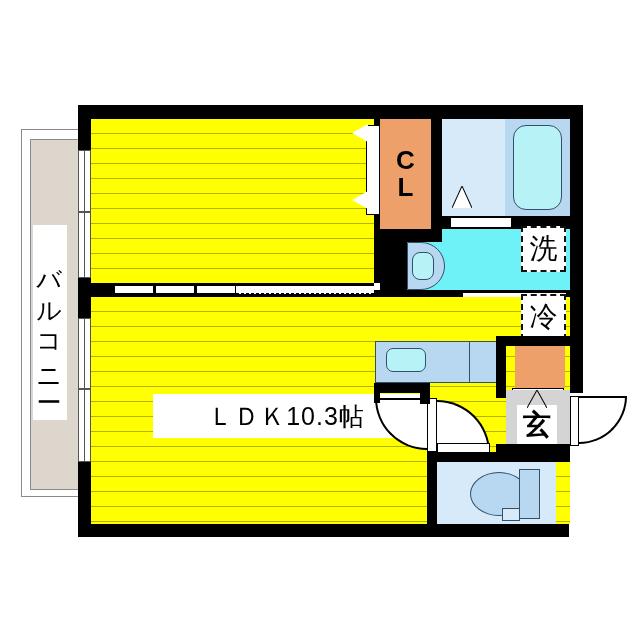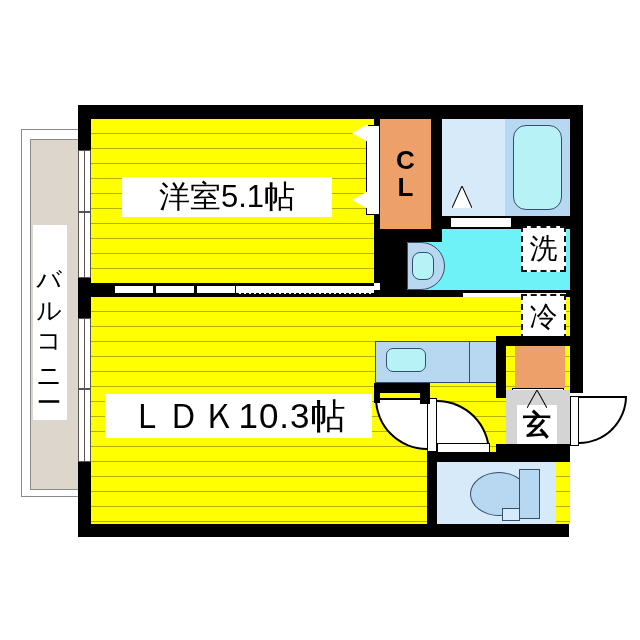--- a/index.html
+++ b/index.html
@@ -35,21 +35,21 @@
       #b3b300 14px,#b3b300 15px);
   }
 
   
   .roomlabel{
     background:#ffffff;color:#000;
     display:flex;align-items:center;justify-content:center;
     white-space:nowrap;font-weight:500;
   }
   #label-bedroom{font-size:31px;letter-spacing:0px;}
-  #label-ldk{font-size:35px;letter-spacing:1px;}
+  #label-ldk{font-size:25px;letter-spacing:1px;margin-left:48px;}
 
   
   .tag{
     background:#ffffff;border:2px dashed #111;
     display:flex;align-items:center;justify-content:center;
     font-size:28px;color:#000;font-weight:500;
   }
 
   
   .cl-text{
@@ -108,21 +108,20 @@
   <div class="abs wall" style="left:570px;top:331px;width:13px;height:62px;"></div>
 
   <div class="abs wall" style="left:556px;top:452px;width:13px;height:85px;"></div>
 
   <div class="abs stripes" style="left:91px;top:119px;width:283px;height:164px;"></div>
 
   <div class="abs winmark" style="left:78px;top:150px;width:13px;height:128px;background:#fff;"></div>
   <div class="abs" style="left:84px;top:150px;width:1px;height:128px;background:#555;"></div>
   <div class="abs" style="left:78px;top:211px;width:13px;height:2px;background:#555;"></div>
 
-  <div class="abs roomlabel" id="label-bedroom" style="left:122px;top:177px;width:210px;height:40px;">洋室5.1帖</div>
 
   <div class="abs wall" style="left:374px;top:119px;width:6px;height:164px;"></div>
   <div class="abs white" style="left:366px;top:125px;width:14px;height:90px;border:1px solid #000;"></div>
   <div class="abs" style="left:352px;top:124px;width:0;height:0;border-top:9px solid transparent;border-bottom:9px solid transparent;border-right:16px solid #ffffff;"></div>
   <div class="abs" style="left:352px;top:191px;width:0;height:0;border-top:9px solid transparent;border-bottom:9px solid transparent;border-right:16px solid #ffffff;"></div>
 
   <div class="abs orange" style="left:380px;top:119px;width:51px;height:110px;"></div>
   <div class="abs cl-text" style="left:380px;top:124px;width:51px;height:100px;">
     <span>C</span>
     <span>L</span>

